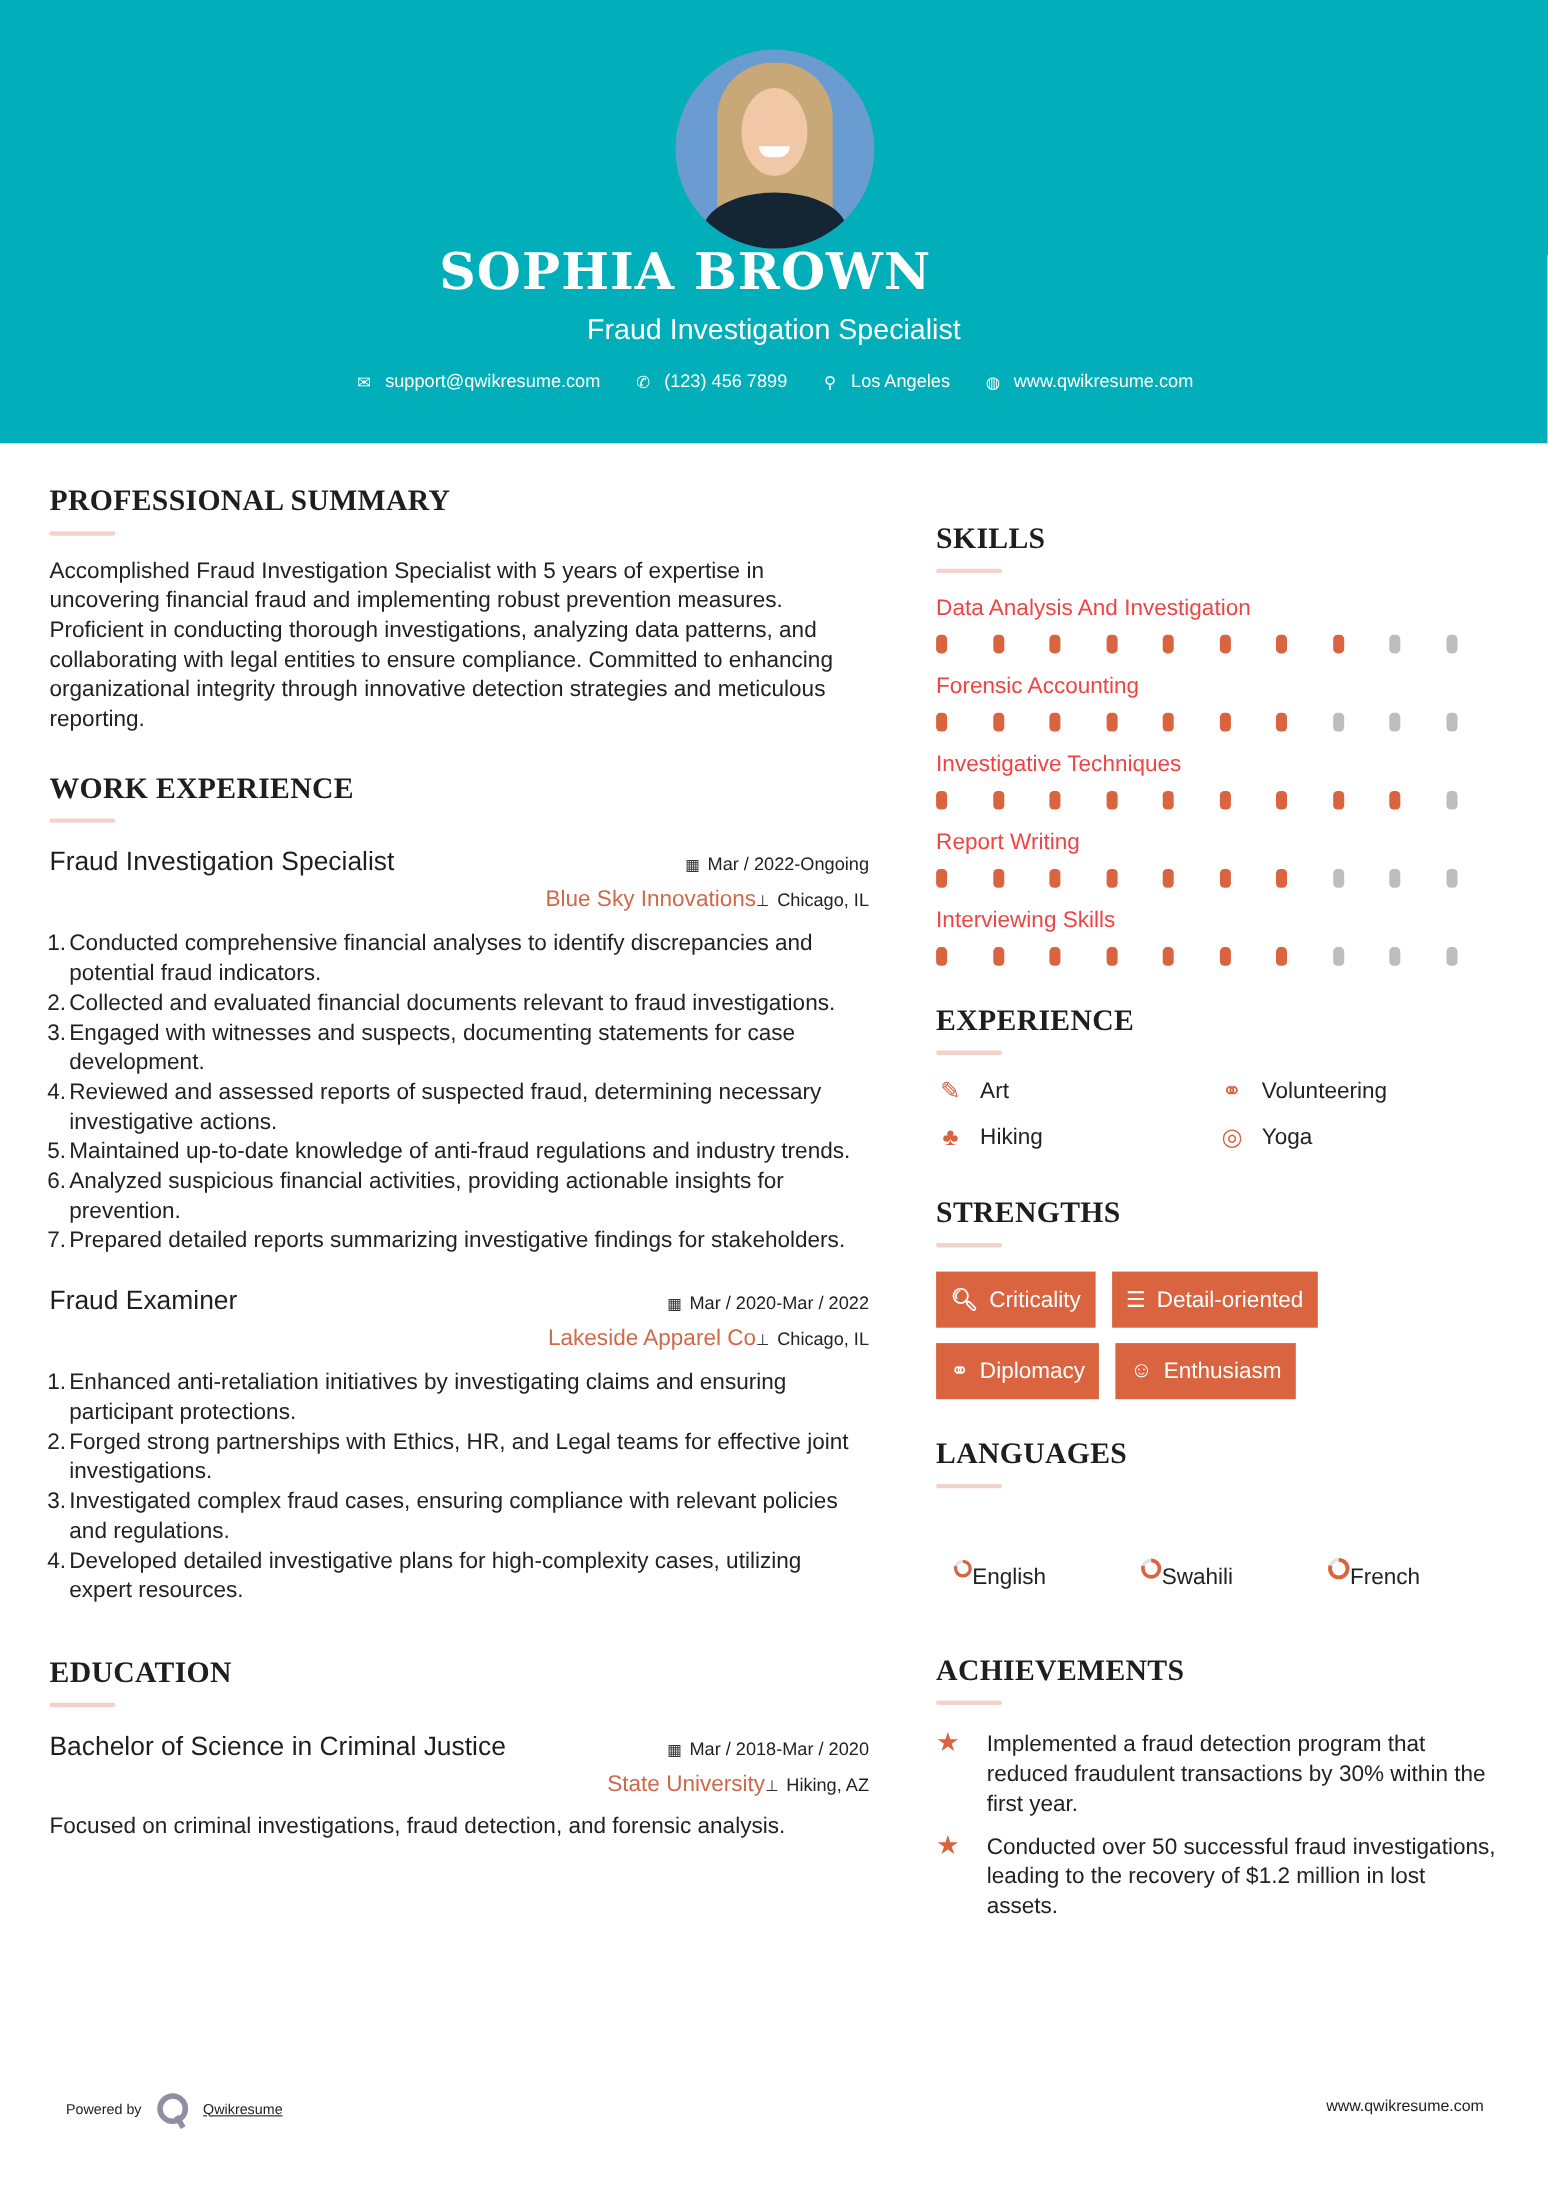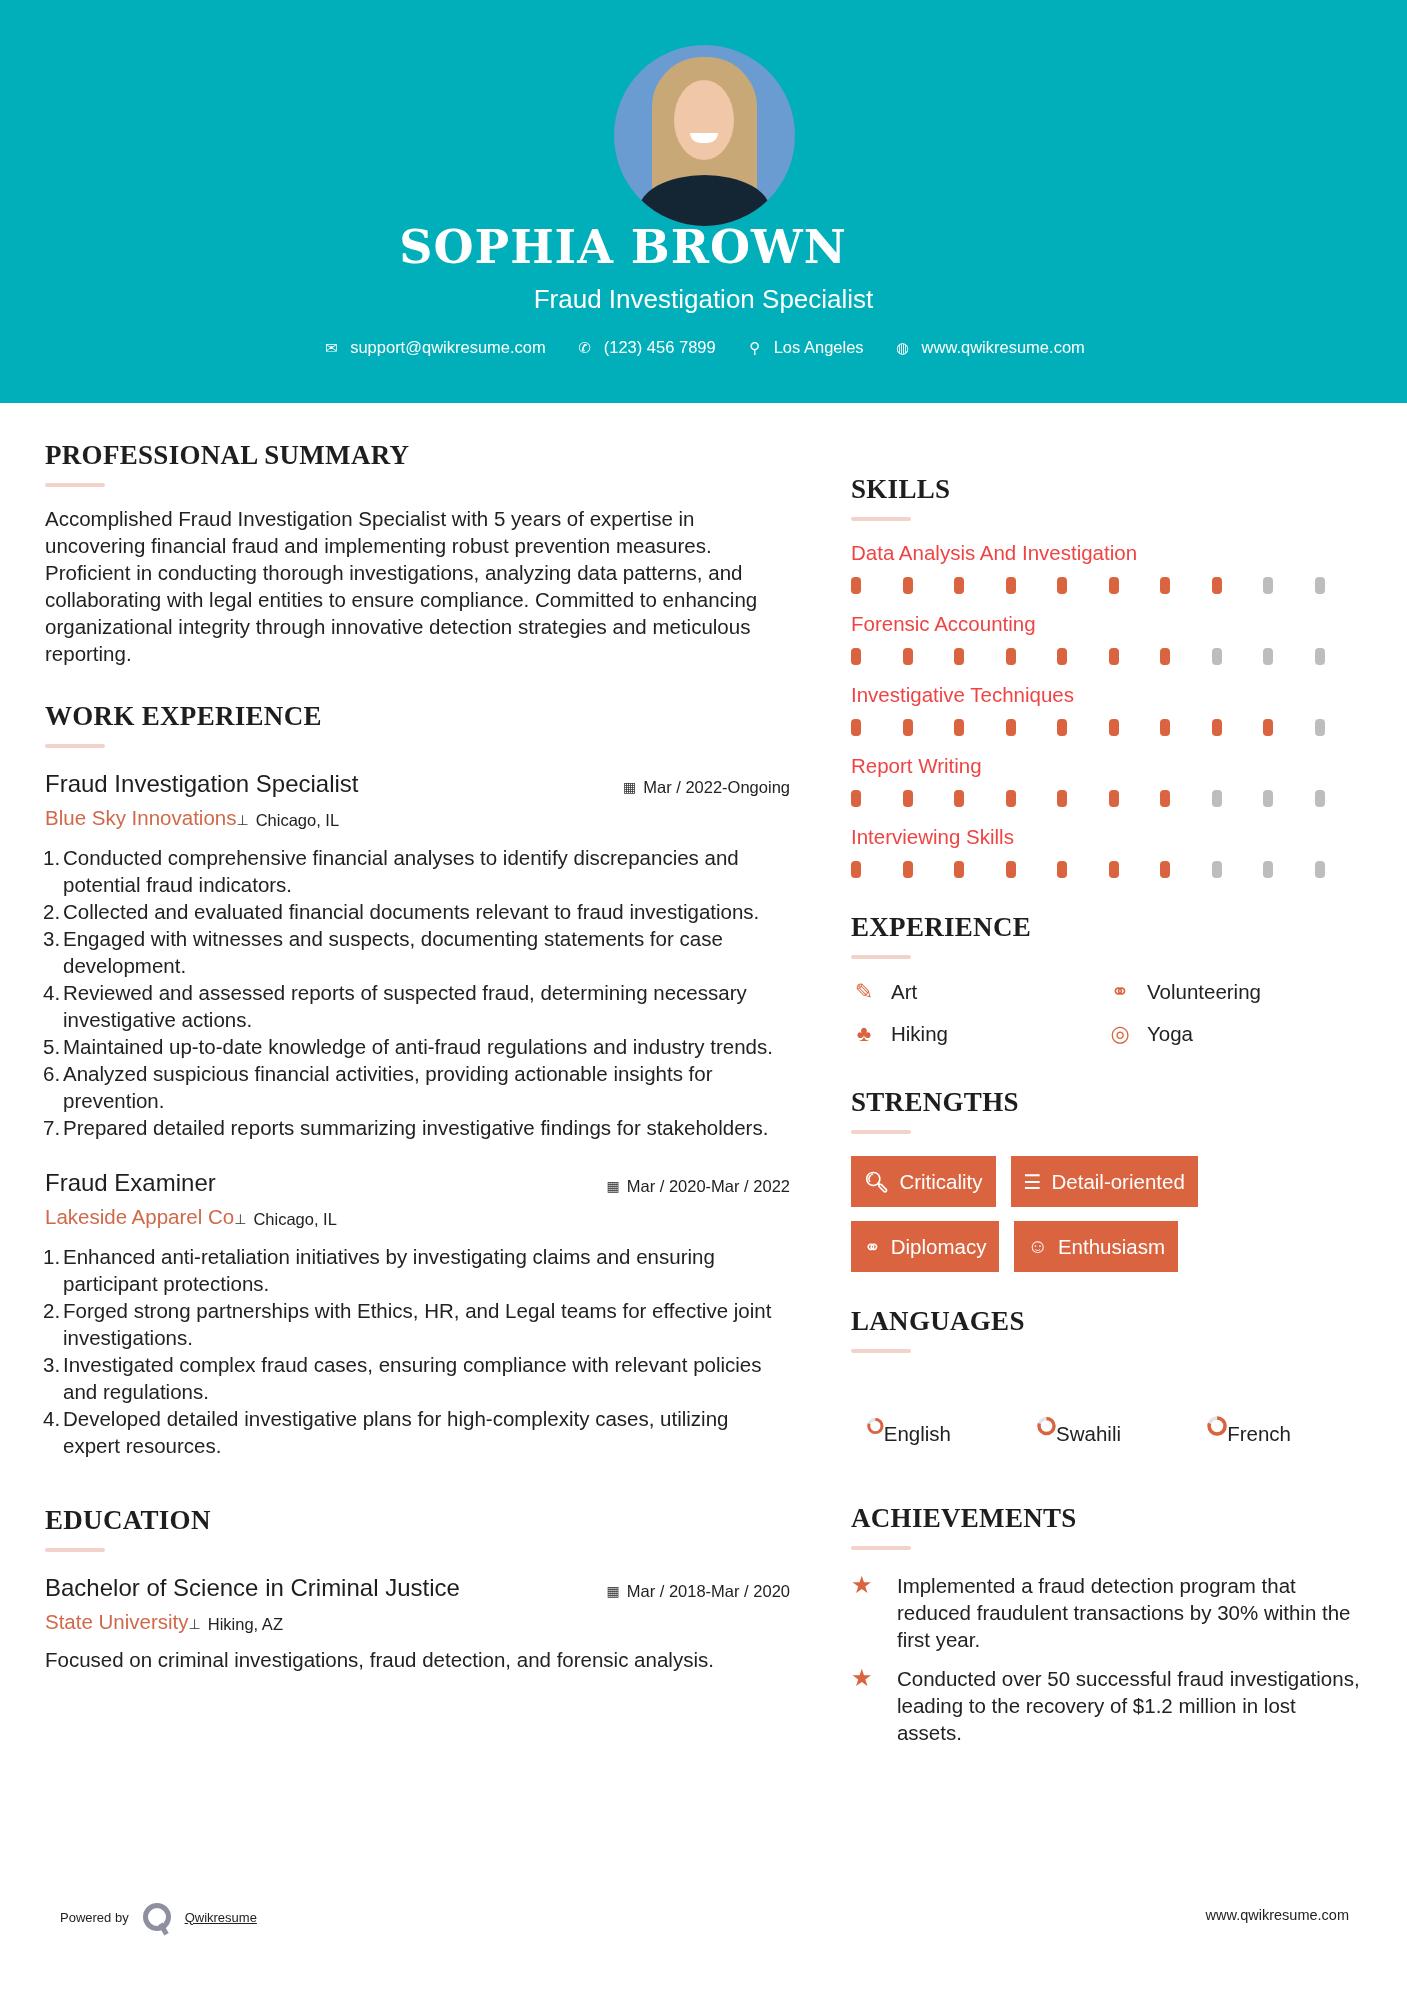--- a/index.html
+++ b/index.html
@@ -25,21 +25,21 @@
   .sec-rule { width: 60px; height: 4px; background: #f2d3cc; margin-top: 12px; border-radius: 2px; }
   .para { font-size: 20.5px; line-height: 27px; color: #222; }
 
   .summary-text { margin-top: 18px; }
   .work-title { margin-top: 34px; }
 
   .job { margin-top: 22px; }
   .job-head { display: flex; justify-content: space-between; align-items: baseline; }
   .job-role { font-size: 24px; color: #1e1e1e; }
   .job-date { font-size: 16.5px; color: #222; display: flex; align-items: center; gap: 7px; }
-  .job-sub { display: flex; justify-content: flex-start; align-items: baseline; margin-top: 8px; }
+  .job-sub { display: flex; justify-content: flex-end; align-items: baseline; margin-top: 8px; }
   .job-company { font-size: 20.5px; color: #d0694a; }
   .job-loc { font-size: 16.5px; color: #222; display: flex; align-items: center; gap: 7px; }
   .job-list { margin-top: 14px; list-style: none; }
   .job-list li { position: relative; padding-left: 18px; font-size: 20.5px; line-height: 27px; color: #222; }
   .job-list li .num { position: absolute; left: -2px; top: 0; }
 
   .small-ic { font-size: 14px; color: #333; }
 
   .skill { margin-top: 0; }
   .skill-name { font-size: 20.5px; color: #ef4444; margin-top: 18px; }

